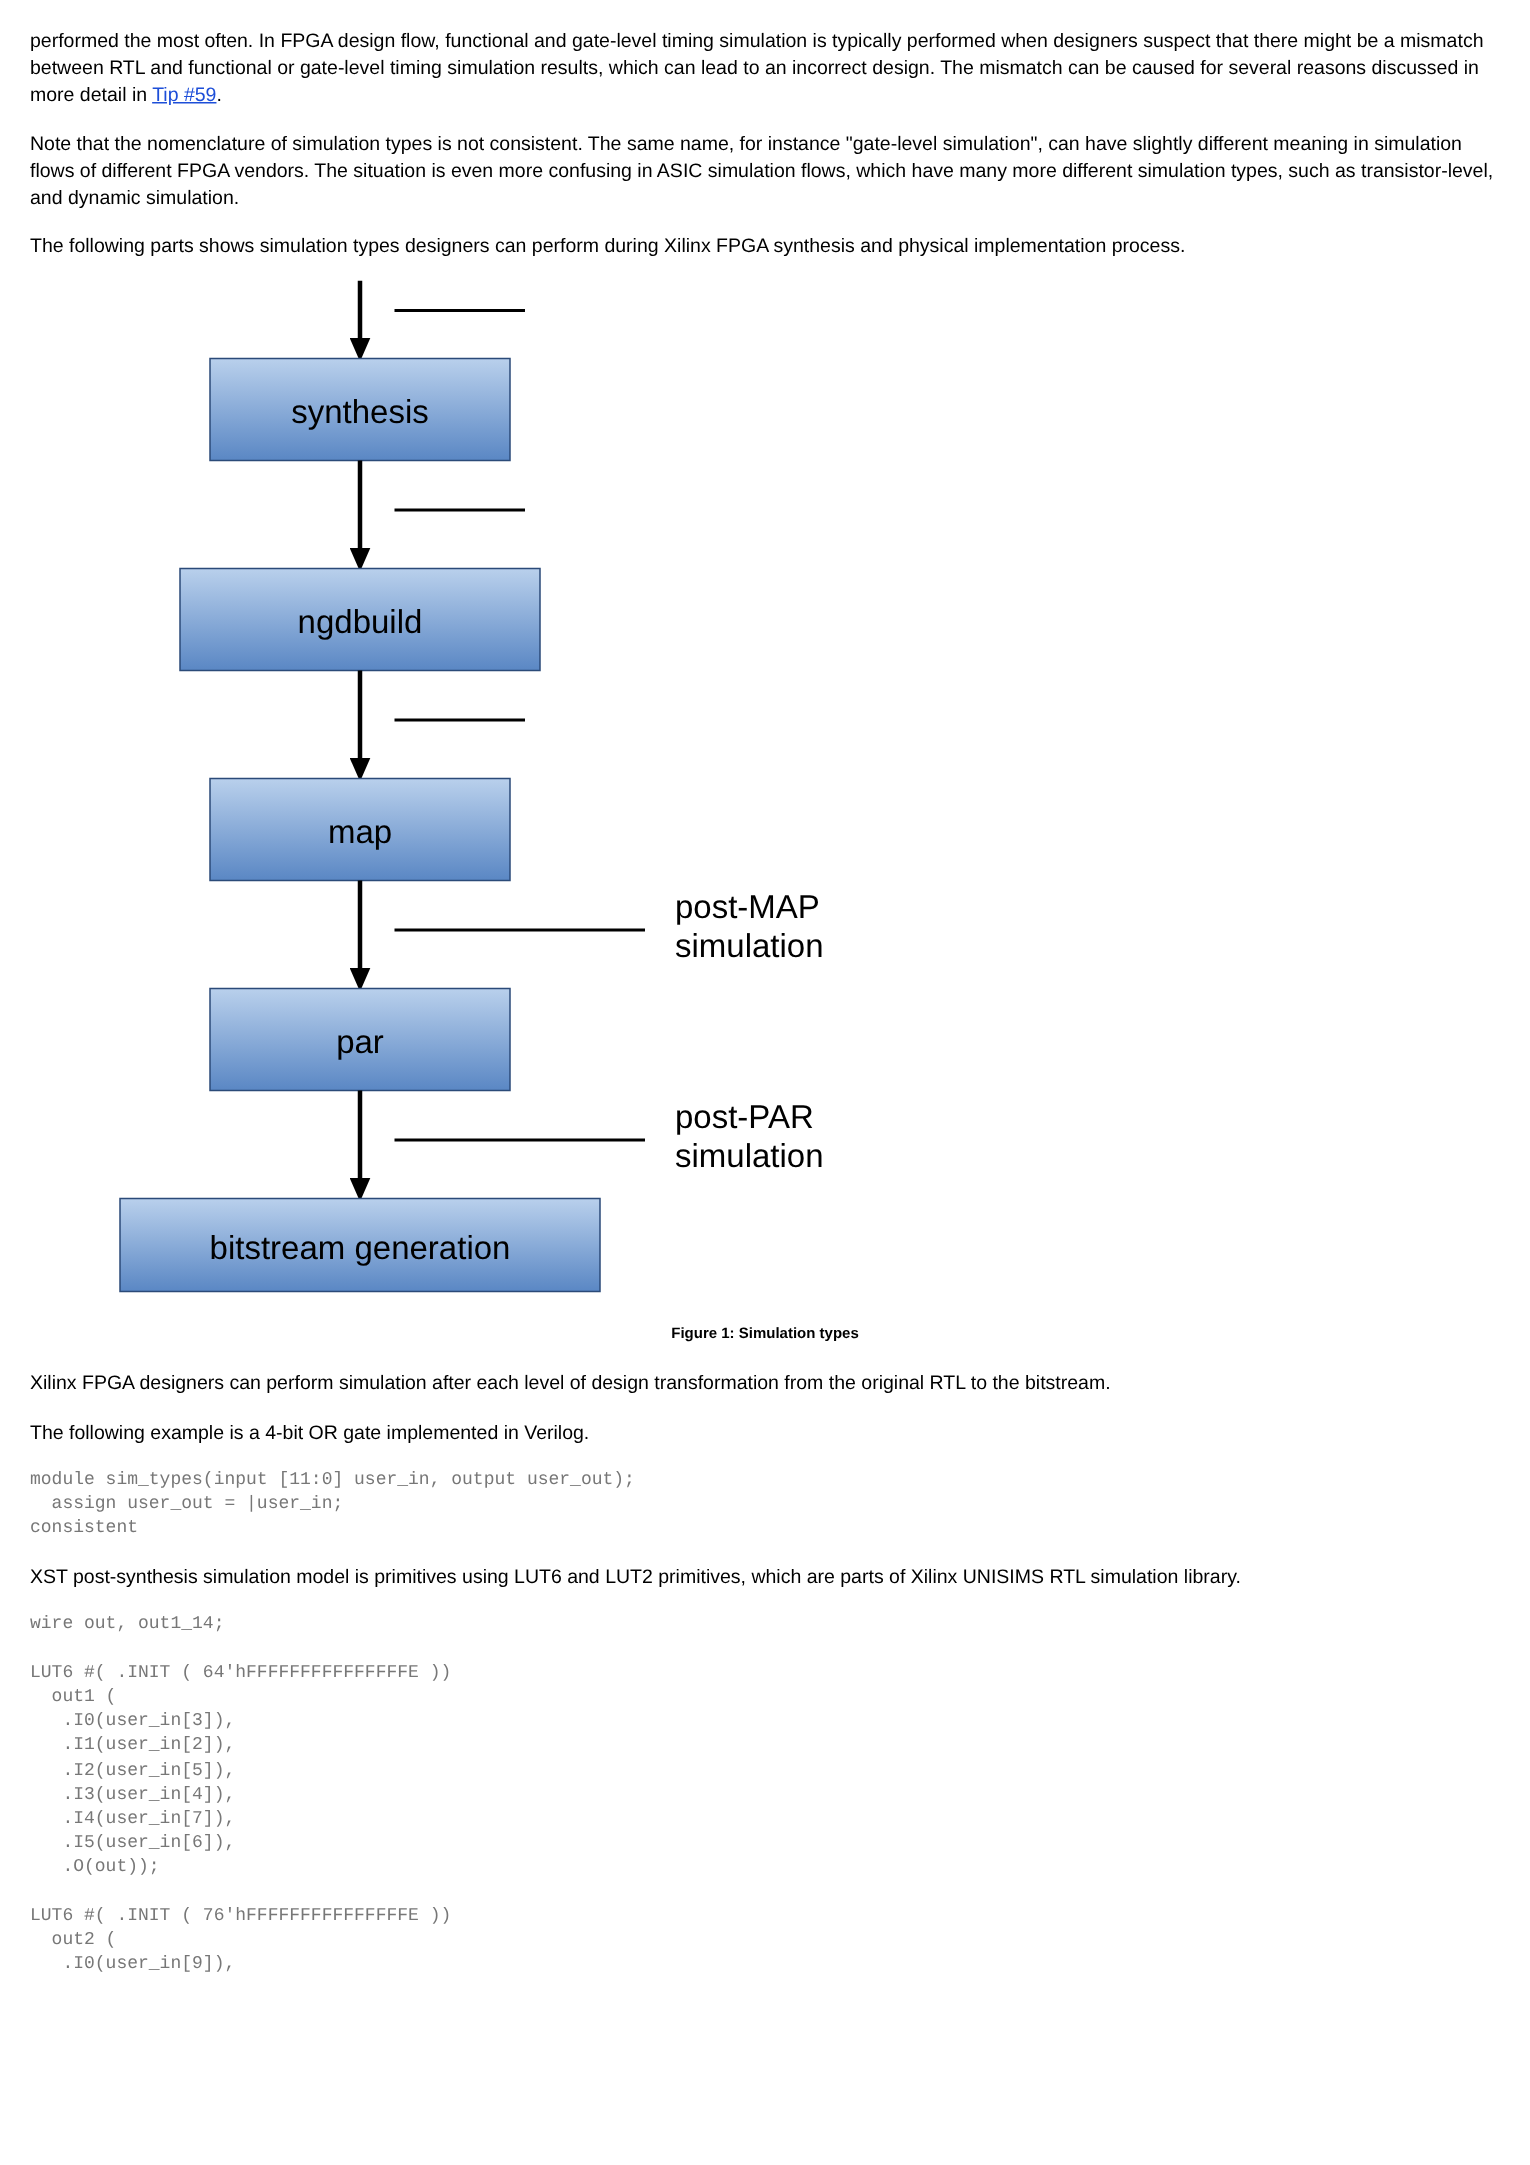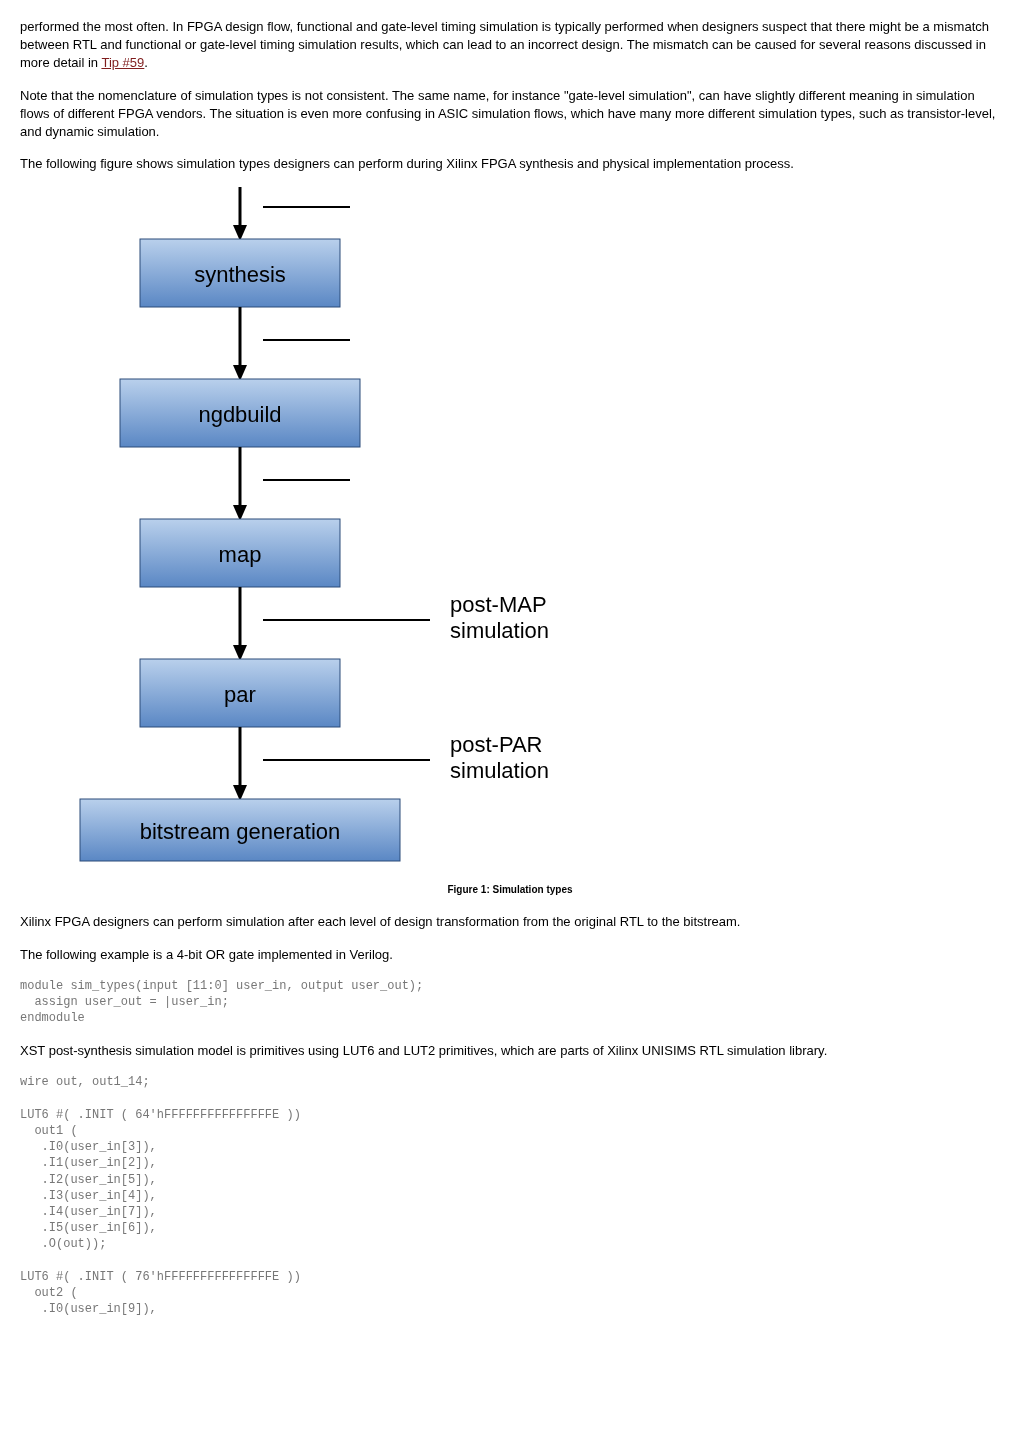--- a/index.html
+++ b/index.html
@@ -4,21 +4,21 @@
 <style>
   body {
     font-family: Arial, Helvetica, sans-serif;
     font-size: 13px;
     color: #000;
     margin: 18px 20px;
     line-height: 1.4;
     width: 980px;
   }
   p { margin: 0 0 14px 0; }
-  a { color: #7f1d1d; text-decoration: underline; }
+  a { color: #1d4ed8; text-decoration: underline; }
   .figure-wrap {
     margin: 12px 0 8px 0;
     text-align: right;
   }
   .figure-caption {
     text-align: center;
     font-size: 10px;
     font-weight: bold;
     margin: 16px 0 16px 0;
   }
@@ -34,21 +34,21 @@
 </style>
 </head>
 <body>
 
 <p>
   <span>performed the most often. In FPGA design flow, functional and gate-level timing simulation is typically performed when designers suspect that there might be a mismatch between RTL and functional or gate-level timing simulation results, which can lead to an incorrect design. The mismatch can be caused for several reasons discussed in more detail in </span><a href="#">Tip #59</a><span>.</span>
 </p>
 
 <p>Note that the nomenclature of simulation types is not consistent. The same name, for instance "gate-level simulation", can have slightly different meaning in simulation flows of different FPGA vendors. The situation is even more confusing in ASIC simulation flows, which have many more different simulation types, such as transistor-level, and dynamic simulation.</p>
 
-<p>The following figure shows simulation types designers can perform during Xilinx FPGA synthesis and physical implementation process.</p>
+<p>The following parts shows simulation types designers can perform during Xilinx FPGA synthesis and physical implementation process.</p>
 
 <div class="figure-wrap">
 <svg width="880" height="680" viewBox="0 0 880 680">
   <defs>
     <linearGradient id="boxgrad" x1="0" y1="0" x2="0" y2="1">
       <stop offset="0%" stop-color="#b9d0ec"></stop>
       <stop offset="100%" stop-color="#5a87c4"></stop>
     </linearGradient>
     <marker id="arrowhead" markerWidth="16" markerHeight="14" refX="8" refY="7" orient="auto" markerUnits="userSpaceOnUse">
       <polygon points="0,0 16,7 0,14" fill="#000"></polygon>
@@ -99,21 +99,21 @@
 </div>
 
 <div class="figure-caption">Figure 1: Simulation types</div>
 
 <p>Xilinx FPGA designers can perform simulation after each level of design transformation from the original RTL to the bitstream.</p>
 
 <p>The following example is a 4-bit OR gate implemented in Verilog.</p>
 
 <pre class="code">module sim_types(input [11:0] user_in, output user_out);
   assign user_out = |user_in;
-endmodule</pre>
+consistent</pre>
 
 <p>XST post-synthesis simulation model is primitives using LUT6 and LUT2 primitives, which are parts of Xilinx UNISIMS RTL simulation library.</p>
 
 <pre class="code">wire out, out1_14;
 
 LUT6 #( .INIT ( 64'hFFFFFFFFFFFFFFFE ))
   out1 (
    .I0(user_in[3]),
    .I1(user_in[2]),
    .I2(user_in[5]),

